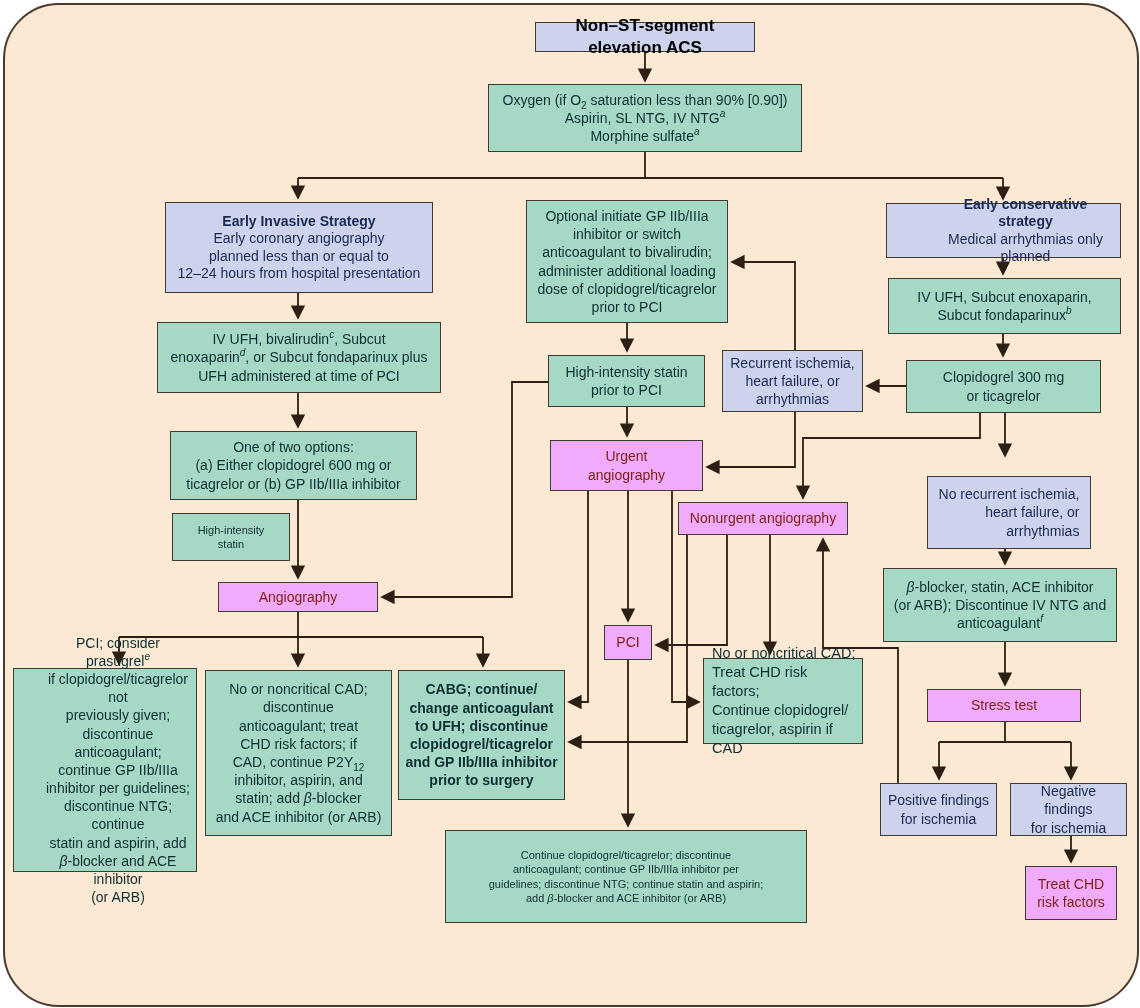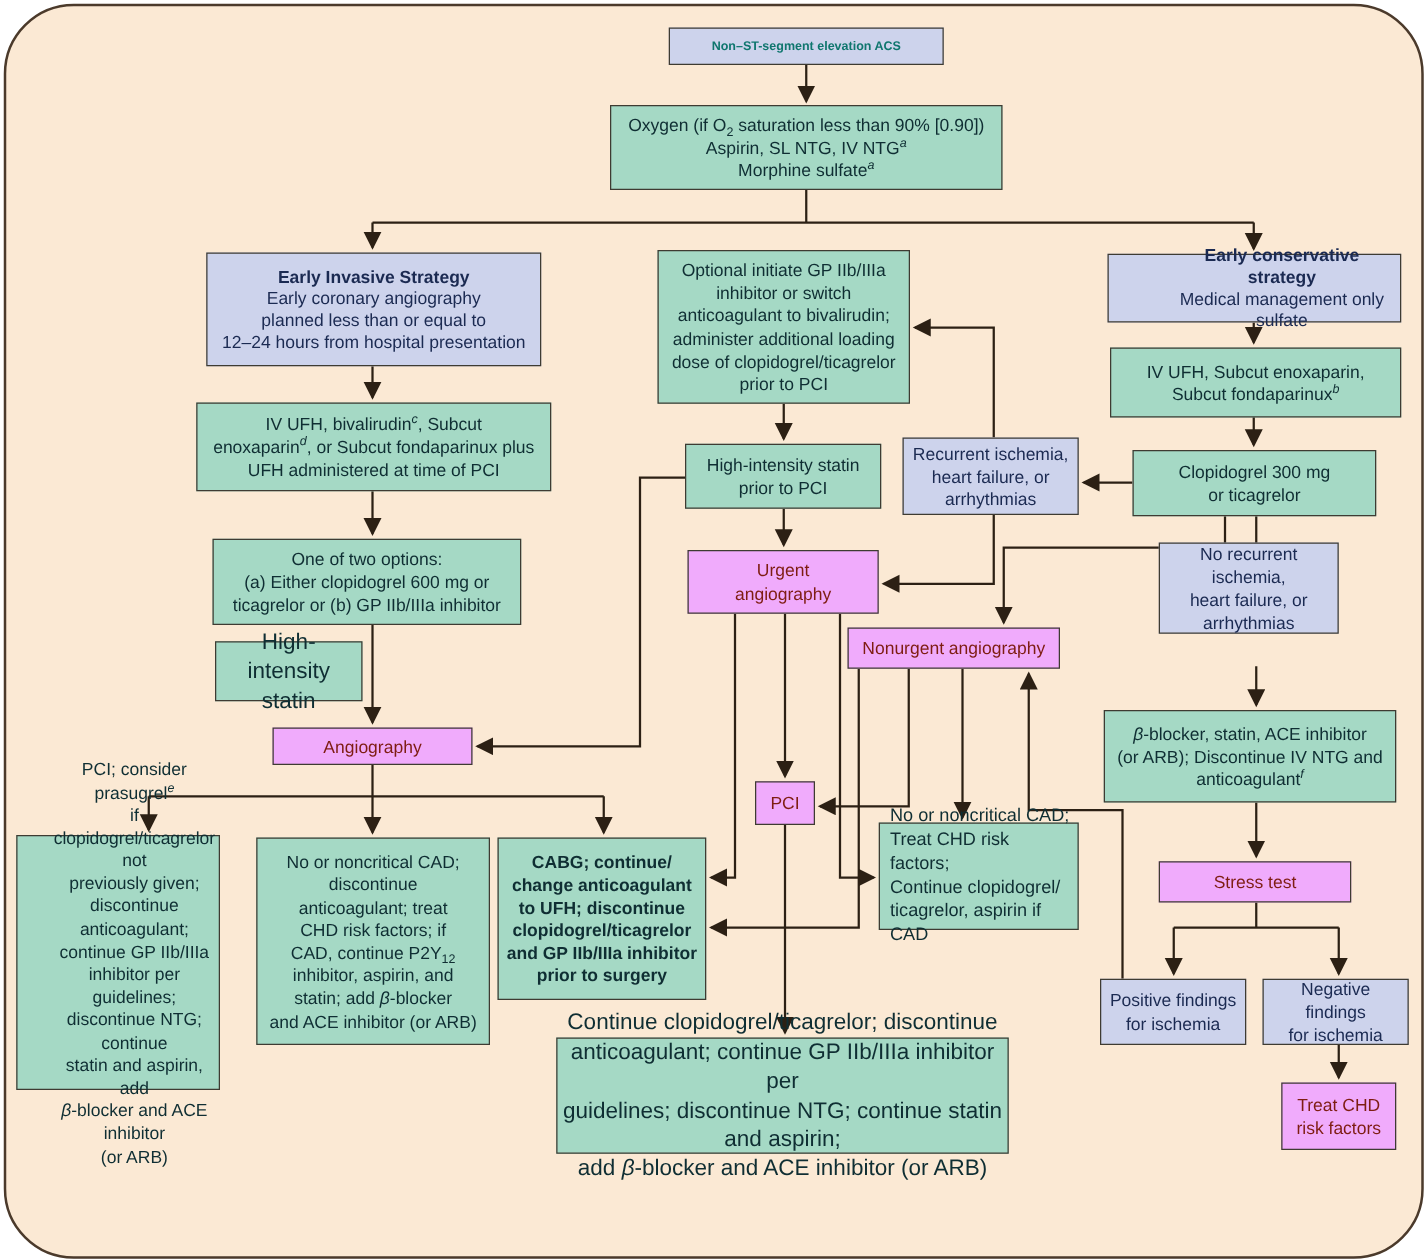--- a/index.html
+++ b/index.html
@@ -11,23 +11,23 @@
   .wire{fill:none;stroke:#2c2014;stroke-width:1.8;}
   .node{position:absolute;box-sizing:border-box;display:flex;flex-direction:column;
         align-items:center;justify-content:center;text-align:center;
         border:1.6px solid #3e3b32;padding:2px 4px;font-size:14px;line-height:1.3;}
   .teal{background:#a5d9c5;color:#0f2e33;}
   .lav{background:#cdd3ec;color:#1b2a52;}
   .orange{background:#f0abfc;color:#7e1d12;}
   .node sup{font-size:10px;line-height:0;}
   .node sub{font-size:10px;line-height:0;}
   .hd{font-weight:700;}
-  .title-node{font-weight:700;color:#0f766e;font-size:10px;}
+  .title-node{font-weight:700;color:#000000;font-size:17px;}
   .left-align{align-items:flex-start;text-align:left;padding-left:8px;font-size:14.5px;}
-  .big{font-size:18px;}
+  .big{font-size:11px;}
   .tight{line-height:1.25;}
 </style>
 </head>
 <body>
 
 <div id="stage">
   <div id="panel"></div>
 
   <svg id="wires" viewBox="0 0 1140 1008" xmlns="http://www.w3.org/2000/svg">
     <defs>
@@ -128,32 +128,32 @@
   <div class="node orange" style="left:604px;top:625px;width:48px;height:35px;">
     <span>PCI</span>
   </div>
 
   <div class="node lav" style="left:722px;top:350px;width:141px;height:62px;">
     <span>Recurrent ischemia,<br>heart failure, or<br>arrhythmias</span>
   </div>
 
   <div class="node lav tight" style="left:886px;top:203px;width:235px;height:55px;padding-left:48px;">
     <span class="hd">Early conservative strategy</span>
-    <span>Medical management only sulfate</span>
+    <span>Medical arrhythmias only planned</span>
   </div>
 
   <div class="node teal" style="left:888px;top:278px;width:233px;height:56px;text-align:center;">
     <span>IV UFH, Subcut enoxaparin,<br>Subcut fondaparinux<sup><i>b</i></sup></span>
   </div>
 
   <div class="node teal" style="left:906px;top:360px;width:195px;height:53px;">
     <span>Clopidogrel 300 mg<br>or ticagrelor</span>
   </div>
 
-  <div class="node lav" style="left:927px;top:434px;width:144px;height:73px;">
+  <div class="node lav" style="left:927px;top:476px;width:164px;height:73px;text-align:right;">
     <span>No recurrent ischemia,<br>heart failure, or<br>arrhythmias</span>
   </div>
 
   <div class="node teal" style="left:883px;top:568px;width:234px;height:74px;">
     <span><i>β</i>-blocker, statin, ACE inhibitor<br>(or ARB); Discontinue IV NTG and<br>anticoagulant<sup><i>f</i></sup></span>
   </div>
 
   <div class="node orange" style="left:927px;top:689px;width:154px;height:33px;">
     <span>Stress test</span>
   </div>
@@ -163,21 +163,21 @@
   </div>
 
   <div class="node lav" style="left:1010px;top:783px;width:117px;height:53px;">
     <span>Negative findings<br>for ischemia</span>
   </div>
 
   <div class="node orange" style="left:1025px;top:866px;width:92px;height:54px;">
     <span>Treat CHD<br>risk factors</span>
   </div>
 
-  <div class="node teal" style="left:13px;top:668px;width:163px;height:204px;padding-left:30px;">
+  <div class="node teal" style="left:13px;top:668px;width:184px;height:204px;padding-left:30px;">
     <span>PCI; consider prasugrel<sup><i>e</i></sup><br>if clopidogrel/ticagrelor not<br>previously given;<br>discontinue anticoagulant;<br>continue GP IIb/IIIa<br>inhibitor per guidelines;<br>discontinue NTG; continue<br>statin and aspirin, add<br><i>β</i>-blocker and ACE inhibitor<br>(or ARB)</span>
   </div>
 
   <div class="node teal" style="left:205px;top:670px;width:187px;height:166px;">
     <span>No or noncritical CAD;<br>discontinue<br>anticoagulant; treat<br>CHD risk factors; if<br>CAD, continue P2Y<sub>12</sub><br>inhibitor, aspirin, and<br>statin; add <i>β</i>-blocker<br>and ACE inhibitor (or ARB)</span>
   </div>
 
   <div class="node teal" style="left:398px;top:670px;width:167px;height:130px;font-weight:bold;">
     <span>CABG; continue/<br>change anticoagulant<br>to UFH; discontinue<br>clopidogrel/ticagrelor<br>and GP IIb/IIIa inhibitor<br>prior to surgery</span>
   </div>

